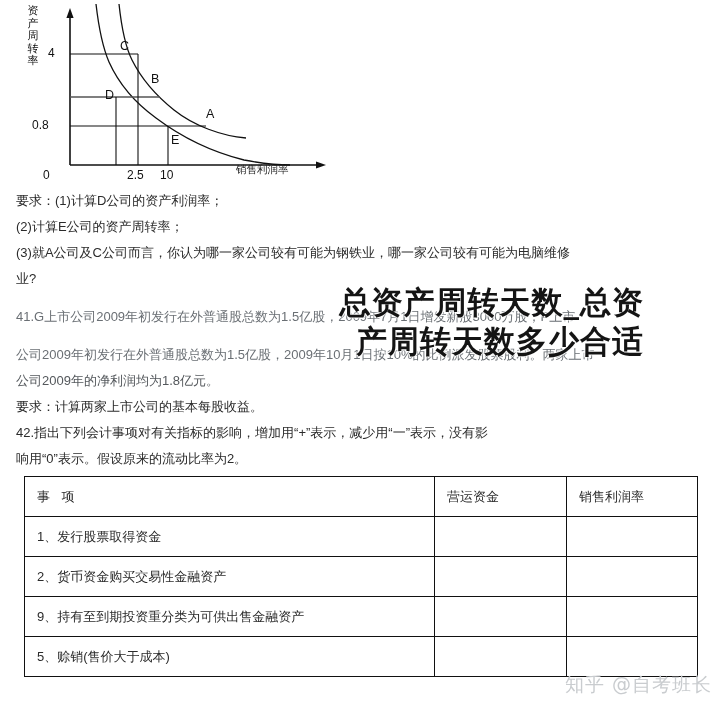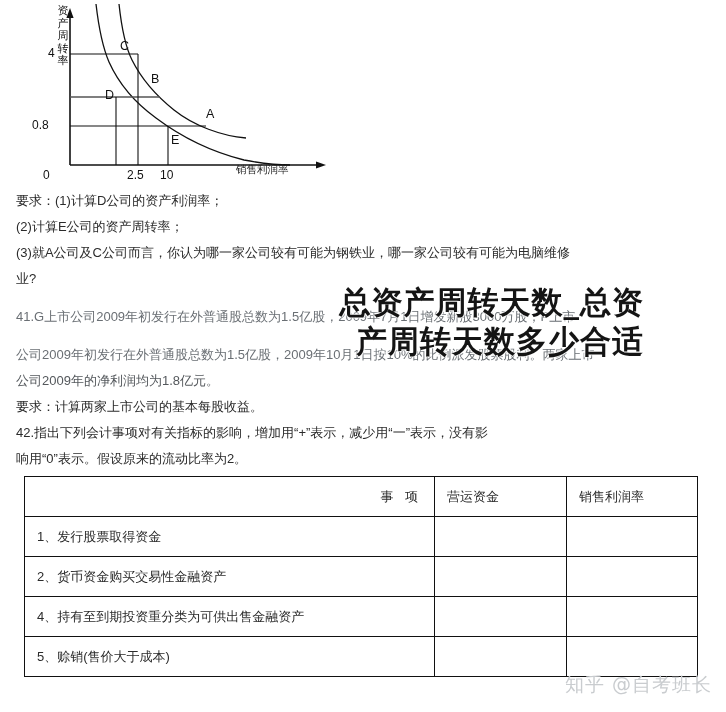--- a/index.html
+++ b/index.html
@@ -25,21 +25,20 @@
   .y-axis-title {
     position: absolute;
     left: 18px;
     top: 2px;
     width: 14px;
     font-size: 11px;
     line-height: 12.5px;
     letter-spacing: 0;
     color: #111;
     text-align: center;
-    margin-left: 30px;
   }
   .x-axis-title {
     position: absolute;
     left: 228px;
     top: 161px;
     font-size: 10.5px;
     color: #222;
   }
   .tick-lbl { position: absolute; font-size: 12px; color: #111; font-weight: 500; }
   .pt-lbl   { position: absolute; font-size: 12.5px; color: #111; }
@@ -86,21 +85,21 @@
   #impact-table td, #impact-table th {
     border: 1px solid #111;
     height: 40px;
     padding: 0 12px;
     font-size: 13px;
     font-weight: normal;
     text-align: left;
     color: #2b2b2b;
     vertical-align: middle;
   }
-  #impact-table .c-item { width: 410px; text-align: right; }
+  #impact-table .c-item { width: 410px; }
   #impact-table .c-wc   { width: 132px; }
   #impact-table .c-cr   { width: 131px; }
   .hdr-item { letter-spacing: 4px; }
 
   
   #watermark {
     position: absolute;
     right: 14px;
     bottom: 14px;
     font-size: 19px;
@@ -198,21 +197,21 @@
       <td>1、发行股票取得资金</td>
       <td></td>
       <td></td>
     </tr>
     <tr>
       <td>2、货币资金购买交易性金融资产</td>
       <td></td>
       <td></td>
     </tr>
     <tr>
-      <td>4、持有至到期投资重分类为可供出售金融资产</td>
+      <td>9、持有至到期投资重分类为可供出售金融资产</td>
       <td></td>
       <td></td>
     </tr>
     <tr>
       <td>5、赊销(售价大于成本)</td>
       <td></td>
       <td></td>
     </tr>
   </tbody>
 </table>

